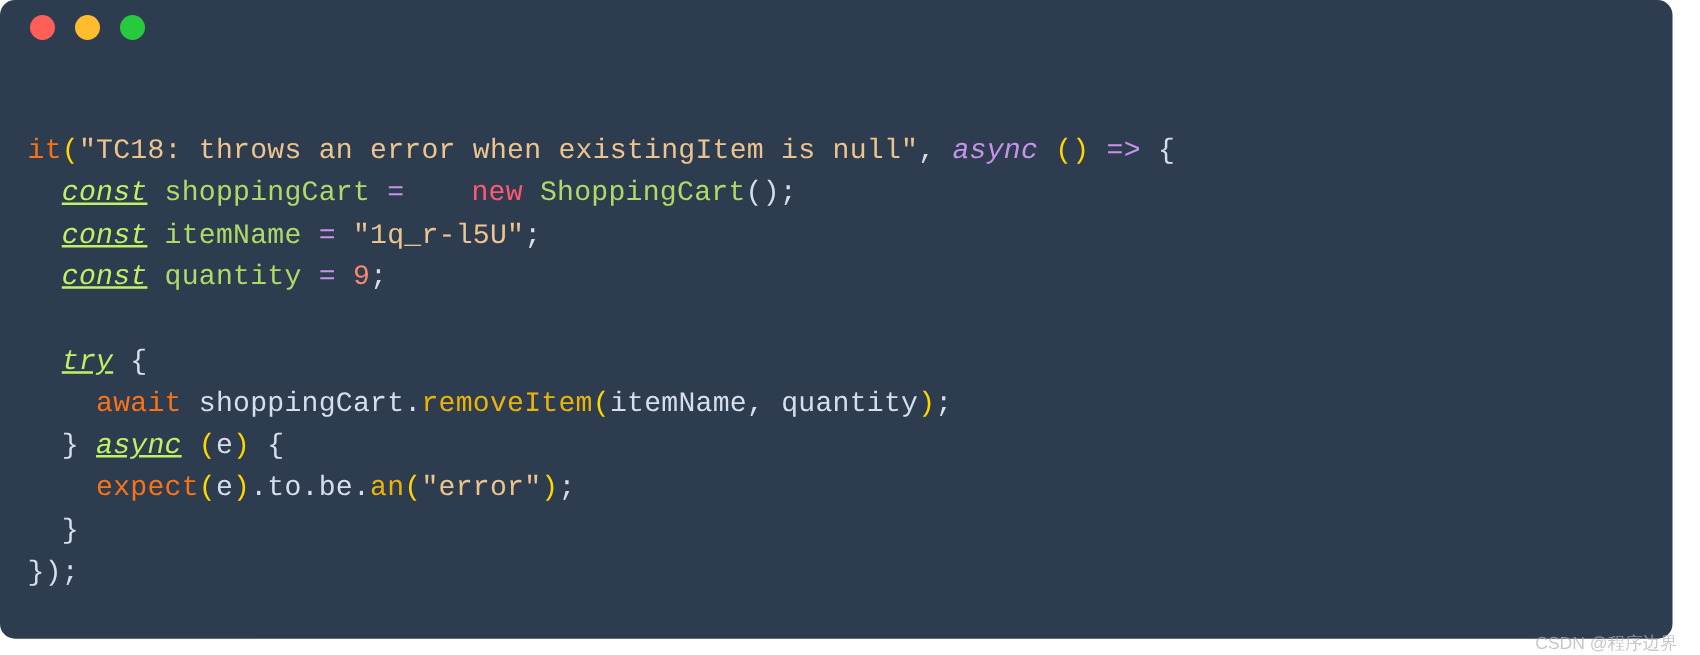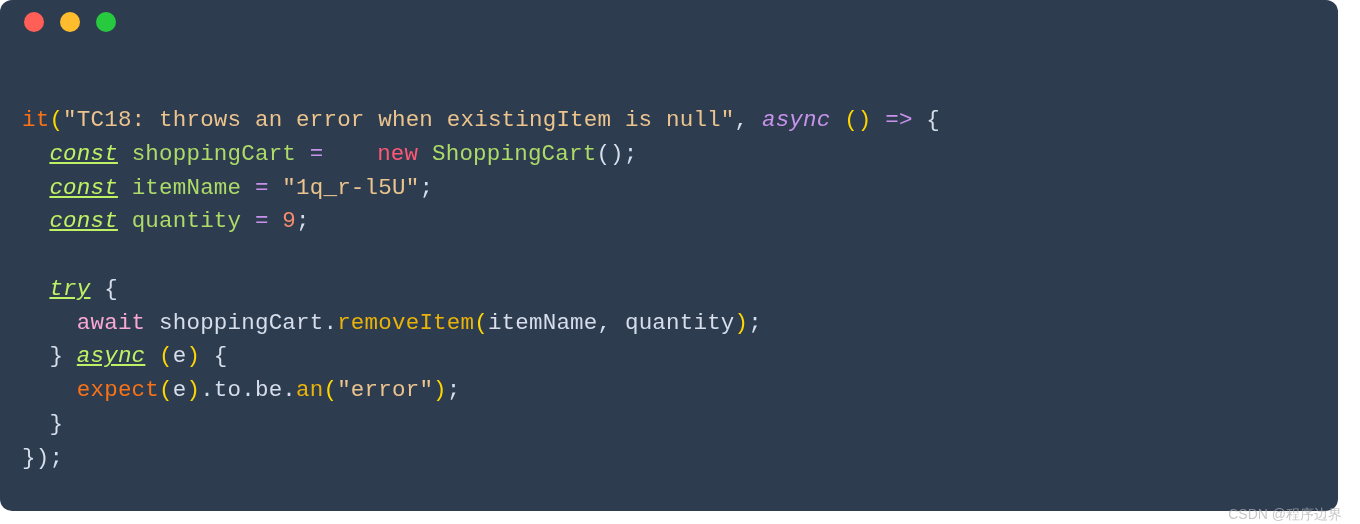--- a/index.html
+++ b/index.html
@@ -56,21 +56,21 @@
     .c-var    { color: #addb67; }
     .c-num    { color: #f78c6c; }
     .c-punc   { color: #d6deeb; }
     .c-paren  { color: #ffd700; }
     .c-brace  { color: #d6deeb; }
     .c-op     { color: #c792ea; }
     .c-arrow  { color: #c792ea; }
     .c-new    { color: #ff5874; margin-left: 40px; }
     .c-class  { color: #addb67; }
     .c-method { color: #eab308; }
-    .c-await  { color: #f9a8d4; }
+    .c-await  { color: #f97316; }
     .c-param  { color: #d6deeb; }
     .c-perr   { color: #d6deeb; }
     .watermark {
       position: absolute;
       bottom: 0;
       right: 18px;
       color: #b0b0b0;
       font-family: Arial, sans-serif;
       font-size: 14px;
       opacity: 0.7;

